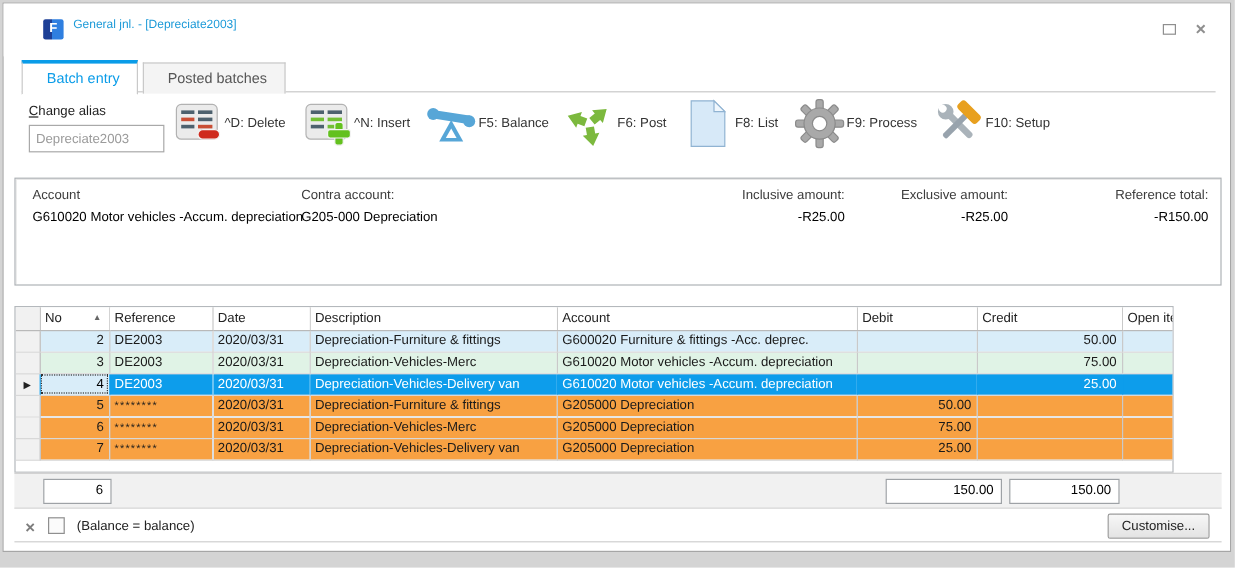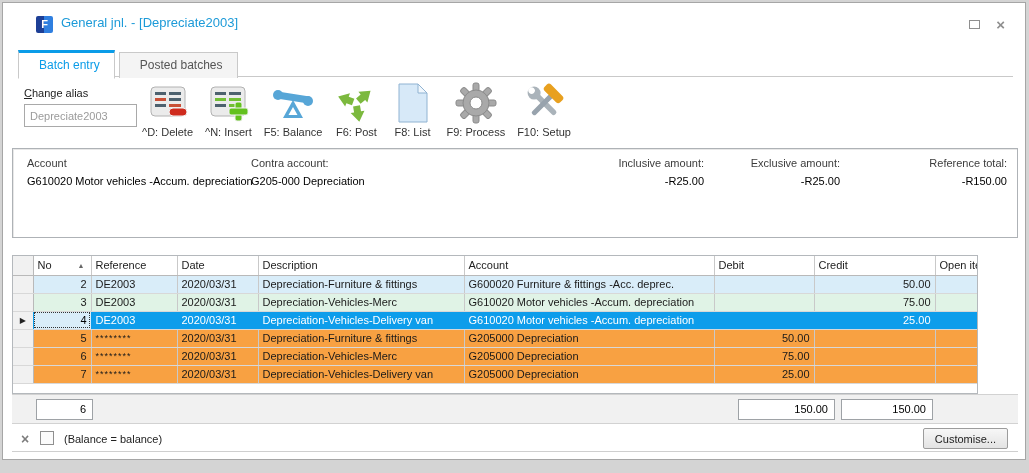--- a/index.html
+++ b/index.html
@@ -14,42 +14,42 @@
     position:absolute; left:2px; top:2px; width:1024px; height:458px;
     background:#fff; border:1px solid #a6a6a6;
   }
   
   .titlebar { position:absolute; left:0; top:0; right:0; height:44px; background:#fff; }
   .app-icon {
     position:absolute; left:33px; top:13px; width:17px; height:17px; border-radius:2px;
     background:linear-gradient(90deg,#1d3f96 0 45%, #2f7fe0 45% 100%);
     color:#fff; font-size:11px; font-weight:bold; text-align:center; line-height:17px;
   }
-  .window-title { position:absolute; left:58px; top:12px; font-size:13px; color:#1c9ad8; }
+  .window-title { position:absolute; left:58px; top:12px; font-size:10px; color:#1c9ad8; }
   .win-controls { position:absolute; right:20px; top:16px; display:flex; gap:16px; align-items:center; }
   .max-icon { width:11px; height:9px; border:1px solid #8f8f8f; display:inline-block; }
   .close-icon { color:#8f8f8f; font-size:15px; font-weight:bold; line-height:11px; }
   
   .tabstrip { position:absolute; left:15px; top:46px; right:12px; height:28px; border-bottom:1px solid #c9c9c9; }
   .tab { display:inline-block; vertical-align:bottom; padding:5px 14px 6px 20px; font-size:12px; cursor:default; }
   .tab.active {
     border:1px solid #c9c9c9; border-top:3px solid #0a9ce8; border-bottom:1px solid #fff;
     background:#fff; color:#0a9ce8; position:relative; top:1px;
   }
   .tab.inactive { border:1px solid #c9c9c9; border-bottom:none; background:#f4f4f4; color:#555; margin-left:1px; }
   
   .alias-label { position:absolute; left:21px; top:84px; color:#222; }
   .alias-label::first-letter { text-decoration:underline; }
   .alias-input {
     position:absolute; left:21px; top:101px; width:113px; height:23px;
     border:1px solid #a9a9a9; color:#9b9b9b; background:#fff; font-size:11px;
     font-family:"Liberation Sans", sans-serif; padding:4px 5px;
   }
   .toolbar { position:absolute; left:136px; top:78px; display:flex; gap:6px; align-items:flex-end; }
-  .tool-btn { display:flex; flex-direction:column; align-items:center; gap:1px; padding:0 3px; cursor:default; }
+  .tool-btn { display:flex; flex-direction:row; align-items:center; gap:1px; padding:0 3px; cursor:default; }
   .tool-btn svg { width:44px; height:44px; }
   .tool-label { font-size:11px; color:#333; white-space:nowrap; }
   
   .summary {
     position:absolute; left:9px; top:145px; width:1006px; height:90px;
     background:#fff; border:1px solid #aeb2b6; box-shadow:inset 1px 1px 0 #e8e8e8;
   }
   .sum-label { position:absolute; top:8px; color:#3c3c3c; }
   .sum-value { position:absolute; top:26px; color:#000; }
   .sum-right { text-align:right; }

